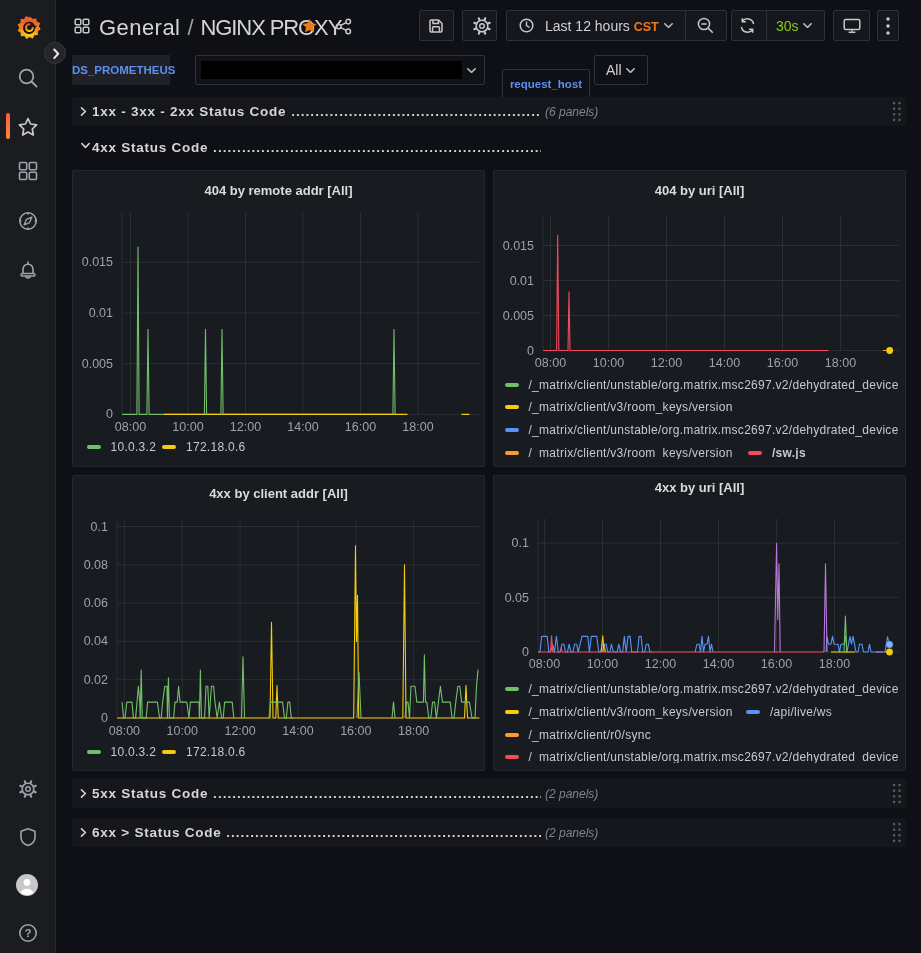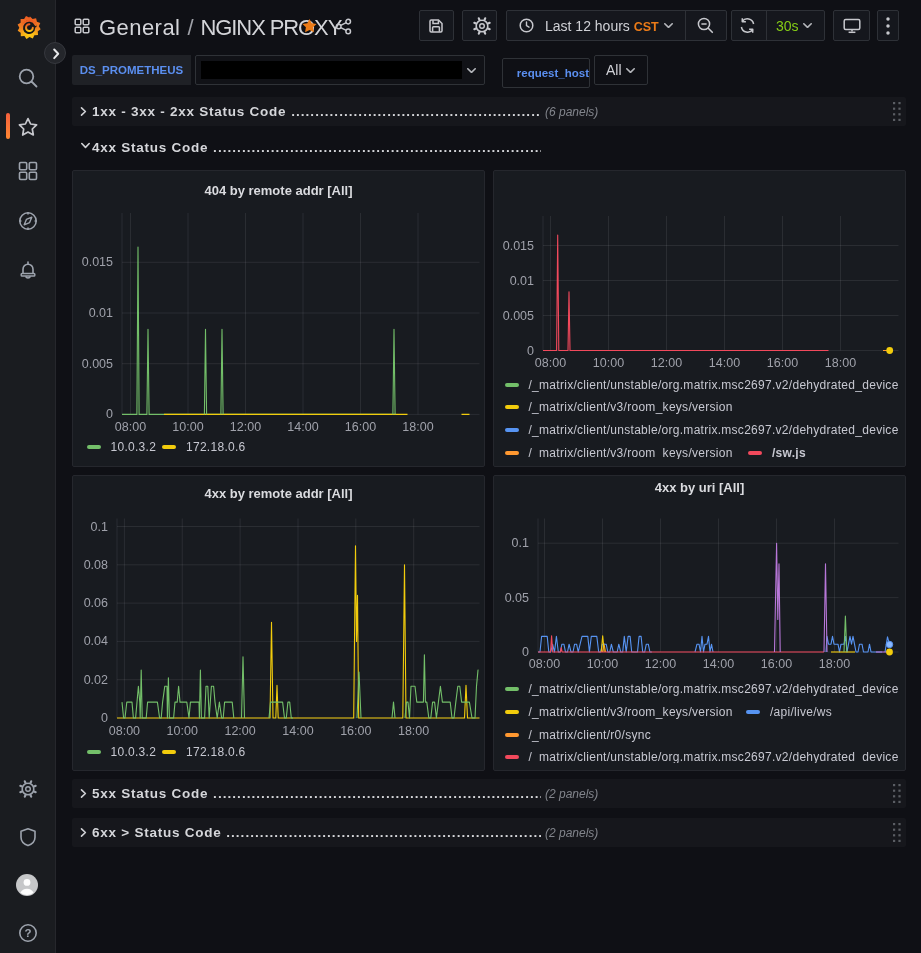--- a/index.html
+++ b/index.html
@@ -201,29 +201,29 @@
     </svg>
   </div>
 <div class="btn" style="left:877px;width:22px"></div>
 <div class="abs" style="left:885px;top:16px">
     <svg class="" style="" width="6" height="20" viewBox="0 0 6 20" fill="none">
       <circle cx="3" cy="3" r="1.75" fill="#c7c8cd"></circle>
       <circle cx="3" cy="10" r="1.75" fill="#c7c8cd"></circle>
       <circle cx="3" cy="17" r="1.75" fill="#c7c8cd"></circle>
     </svg>
   </div>
-<div class="abs" style="left:72px;top:55px;width:119px;height:30px;background:#1f2126;border-radius:2px 0 0 2px;line-height:30px;text-align:center;font-size:11.5px;font-weight:600;color:#5b8ff0">DS_PROMETHEUS</div>
+<div class="abs" style="left:72px;top:55px;width:98px;height:30px;background:#1f2126;border-radius:2px 0 0 2px;line-height:30px;text-align:center;font-size:11.5px;font-weight:600;color:#5b8ff0">DS_PROMETHEUS</div>
 <div class="abs" style="left:195px;top:55px;width:290px;height:30px;background:#111217;border:1px solid #2f3237;border-radius:2px"></div>
 <div class="abs" style="left:201px;top:61px;width:261px;height:18px;background:#000"></div>
 <div class="abs" style="left:467px;top:68px">
     <svg class="" style="" width="9" height="5" viewBox="0 0 9 5" fill="none">
       <path d="M0.8 0.8 L4.5 4.4 L8.2 0.8" stroke="#b5b7bc" stroke-width="1.6" stroke-linecap="round" stroke-linejoin="round"></path>
     </svg>
   </div>
-<div class="abs" style="left:502px;top:58px;width:88px;height:30px;border:1px solid #2f3237;border-radius:2px;line-height:28px;text-align:right;font-size:11.5px;font-weight:600;color:#5b8ff0">request_host</div>
+<div class="abs" style="left:502px;top:69px;width:88px;height:30px;border:1px solid #2f3237;border-radius:2px;line-height:28px;text-align:center;font-size:11.5px;font-weight:600;color:#5b8ff0">request_host</div>
 <div class="abs" style="left:594px;top:55px;width:54px;height:30px;border:1px solid #2f3237;border-radius:2px;line-height:28px;font-size:14px;color:#d0d1d6;padding-left:11px">All</div>
 <div class="abs" style="left:626px;top:68px">
     <svg class="" style="" width="9" height="5" viewBox="0 0 9 5" fill="none">
       <path d="M0.8 0.8 L4.5 4.4 L8.2 0.8" stroke="#b5b7bc" stroke-width="1.6" stroke-linecap="round" stroke-linejoin="round"></path>
     </svg>
   </div>
 <div class="rowbar" style="top:96.5px">
     <div class="abs" style="left:7.5px;top:9px">
       <svg class="" style="" width="7" height="11" viewBox="0 0 7 11" fill="none">
         <path d="M1.5 1.8 L5.4 5.5 L1.5 9.2" stroke="#d0d1d5" stroke-width="1.6" stroke-linecap="round" stroke-linejoin="round"></path>
@@ -281,20 +281,21 @@
       <polyline points="91,243.4 334.5,243.4" stroke="#f2cc0c" stroke-width="1.1" fill="none" stroke-linejoin="round"></polyline>
       <polyline points="388.5,243.4 396.5,243.4" stroke="#f2cc0c" stroke-width="1.1" fill="none" stroke-linejoin="round"></polyline>
       <polyline points="131.4,243.4 132.5,158.2 133.6,243.4" stroke="#73bf69" stroke-width="1.1" fill="none" stroke-linejoin="round"></polyline>
       <polyline points="147.9,243.4 149.0,158.2 150.1,243.4" stroke="#73bf69" stroke-width="1.1" fill="none" stroke-linejoin="round"></polyline>
       <polyline points="319.9,243.4 321.0,158.2 322.1,243.4" stroke="#73bf69" stroke-width="1.1" fill="none" stroke-linejoin="round"></polyline>
     </svg>
     <div class="leg" style="left:13.5px;top:268.5px;"><span class="lsw" style="background:#73bf69"></span>10.0.3.2</div>
     <div class="leg" style="left:89px;top:268.5px;"><span class="lsw" style="background:#f2cc0c"></span>172.18.0.6</div>
   </div>
 <div class="panel" style="left:493px;top:170px;height:297px">
+    <div class="ptitle" style="top:12px">404 by uri [All]</div>
     <svg width="413" height="297" viewBox="0 0 413 297" style="position:absolute;left:0;top:0">
       <line x1="49" y1="74.5" x2="404.5" y2="74.5" stroke="rgba(204,204,220,0.10)" stroke-width="1"></line>
       <line x1="49" y1="109.5" x2="404.5" y2="109.5" stroke="rgba(204,204,220,0.10)" stroke-width="1"></line>
       <line x1="49" y1="144.5" x2="404.5" y2="144.5" stroke="rgba(204,204,220,0.10)" stroke-width="1"></line>
       <line x1="49" y1="179.5" x2="404.5" y2="179.5" stroke="rgba(204,204,220,0.10)" stroke-width="1"></line>
       <line x1="56.5" y1="45" x2="56.5" y2="179.5" stroke="rgba(204,204,220,0.10)" stroke-width="1"></line>
       <line x1="114.5" y1="45" x2="114.5" y2="179.5" stroke="rgba(204,204,220,0.10)" stroke-width="1"></line>
       <line x1="172.5" y1="45" x2="172.5" y2="179.5" stroke="rgba(204,204,220,0.10)" stroke-width="1"></line>
       <line x1="230.5" y1="45" x2="230.5" y2="179.5" stroke="rgba(204,204,220,0.10)" stroke-width="1"></line>
       <line x1="288.5" y1="45" x2="288.5" y2="179.5" stroke="rgba(204,204,220,0.10)" stroke-width="1"></line>
@@ -316,21 +317,21 @@
     </svg>
     <div class="abs" style="left:0;top:0;width:413px;height:287.5px;overflow:hidden">
       <div class="leg" style="left:10.5px;top:206.5px;max-width:402px;overflow:hidden;"><span class="lsw" style="background:#73bf69"></span>/_matrix/client/unstable/org.matrix.msc2697.v2/dehydrated_device</div>
       <div class="leg" style="left:10.5px;top:229.3px;"><span class="lsw" style="background:#f2cc0c"></span>/_matrix/client/v3/room_keys/version</div>
       <div class="leg" style="left:10.5px;top:252px;max-width:402px;overflow:hidden;"><span class="lsw" style="background:#5794f2"></span>/_matrix/client/unstable/org.matrix.msc2697.v2/dehydrated_device</div>
       <div class="leg" style="left:10.5px;top:274.8px;"><span class="lsw" style="background:#ff9830"></span>/_matrix/client/v3/room_keys/version</div>
       <div class="leg" style="left:254px;top:274.8px;font-weight:bold;"><span class="lsw" style="background:#f2495c"></span>/sw.js</div>
     </div>
   </div>
 <div class="panel" style="left:72px;top:475px;height:296px">
-    <div class="ptitle" style="top:10px">4xx by remote addr [All]</div>
+    <div class="ptitle" style="top:10px">4xx by client addr [All]</div>
     <svg width="413" height="296" viewBox="0 0 413 296" style="position:absolute;left:0;top:0">
       <line x1="44" y1="242.0" x2="406.5" y2="242.0" stroke="rgba(204,204,220,0.10)" stroke-width="1"></line>
       <line x1="44" y1="203.7" x2="406.5" y2="203.7" stroke="rgba(204,204,220,0.10)" stroke-width="1"></line>
       <line x1="44" y1="165.4" x2="406.5" y2="165.4" stroke="rgba(204,204,220,0.10)" stroke-width="1"></line>
       <line x1="44" y1="127.1" x2="406.5" y2="127.1" stroke="rgba(204,204,220,0.10)" stroke-width="1"></line>
       <line x1="44" y1="88.8" x2="406.5" y2="88.8" stroke="rgba(204,204,220,0.10)" stroke-width="1"></line>
       <line x1="44" y1="50.5" x2="406.5" y2="50.5" stroke="rgba(204,204,220,0.10)" stroke-width="1"></line>
       <line x1="51.4" y1="42.5" x2="51.4" y2="242" stroke="rgba(204,204,220,0.10)" stroke-width="1"></line>
       <line x1="109.25" y1="42.5" x2="109.25" y2="242" stroke="rgba(204,204,220,0.10)" stroke-width="1"></line>
       <line x1="167.1" y1="42.5" x2="167.1" y2="242" stroke="rgba(204,204,220,0.10)" stroke-width="1"></line>

